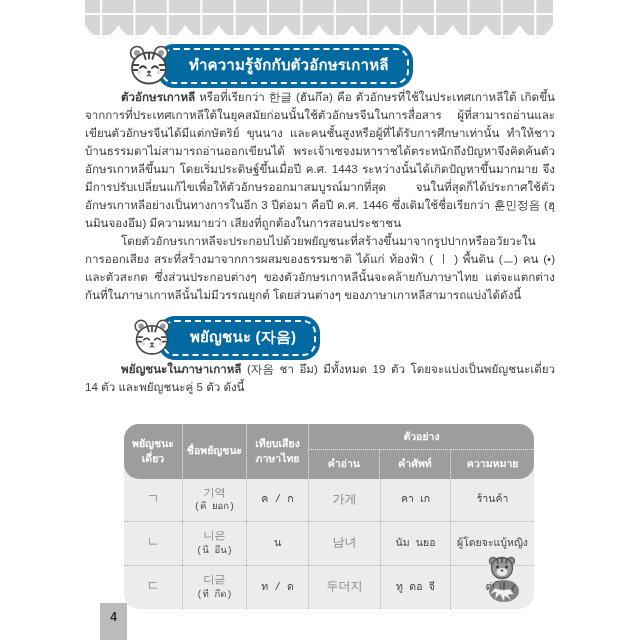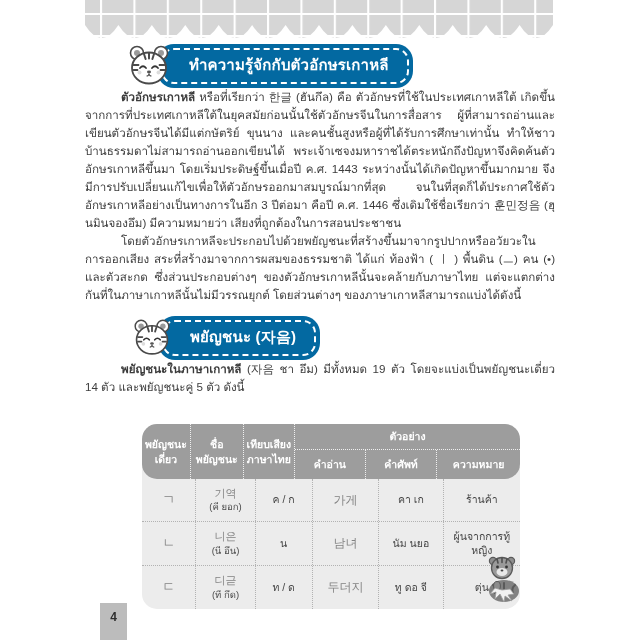--- a/index.html
+++ b/index.html
@@ -24,21 +24,21 @@
   .para.p2 { top:232px; }
   .para.p3 { top:360px; }
   .para .lead { font-weight:bold; }
   .indent { display:inline-block; width:36px; }
 
   
   .subhead { position:absolute; left:130px; top:395px; font-size:12px; font-weight:bold; color:#3c3c3c; }
   .subhead .star { color:#8a8a8a; margin-right:5px; font-size:13px; }
 
   
-  .tbl { position:absolute; left:142px; top:424px; width:378px; }
+  .tbl { position:absolute; left:124px; top:424px; width:410px;font-family:Liberation Mono, monospace; }
   .thead { position:relative; z-index:2; display:flex; background:#9d9d9d; border-radius:15px; height:55px; color:#fff; font-weight:bold; font-size:10.5px; text-align:center; overflow:hidden; }
   .hc { display:flex; flex-direction:column; align-items:center; justify-content:center; line-height:1.35; }
   .hc + .hc, .hc-group { border-left:1.5px dotted rgba(255,255,255,.85); }
   .c1 { width:58px; } .c2 { width:64px; } .c3 { width:62px; }
   .s1 { width:72px; } .s2 { width:70px; } .s3 { width:84px; }
   .hc-group { width:226px; display:flex; flex-direction:column; }
   .hg-top { height:26px; display:flex; align-items:center; justify-content:center; border-bottom:1.5px dotted rgba(255,255,255,.85); }
   .hg-sub { flex:1; display:flex; }
   .hg-sub .hc:first-child { border-left:none; }
   .tbody { position:relative; z-index:1; background:#ececec; border-radius:0 0 15px 15px; margin-top:-12px; padding-top:12px; overflow:hidden; }
@@ -162,21 +162,21 @@
       </div>
       <div class="trow r2">
         <div class="tc c1 kr-letter">ㄴ</div>
         <div class="tc c2">
           <span class="kr-name">니은</span>
           <span class="th-paren">(นี อึน)</span>
         </div>
         <div class="tc c3 th-cell">น</div>
         <div class="tc s1 kr-word">남녀</div>
         <div class="tc s2 th-cell">นัม นยอ</div>
-        <div class="tc s3 th-cell">ผู้นจากการทู้หญิง</div>
+        <div class="tc s3 th-cell">ผู้โดยจะแบู้หญิง</div>
       </div>
       <div class="trow r3">
         <div class="tc c1 kr-letter">ㄷ</div>
         <div class="tc c2">
           <span class="kr-name">디귿</span>
           <span class="th-paren">(ที กึด)</span>
         </div>
         <div class="tc c3 th-cell">ท / ด</div>
         <div class="tc s1 kr-word">두더지</div>
         <div class="tc s2 th-cell">ทู ดอ จี</div>

